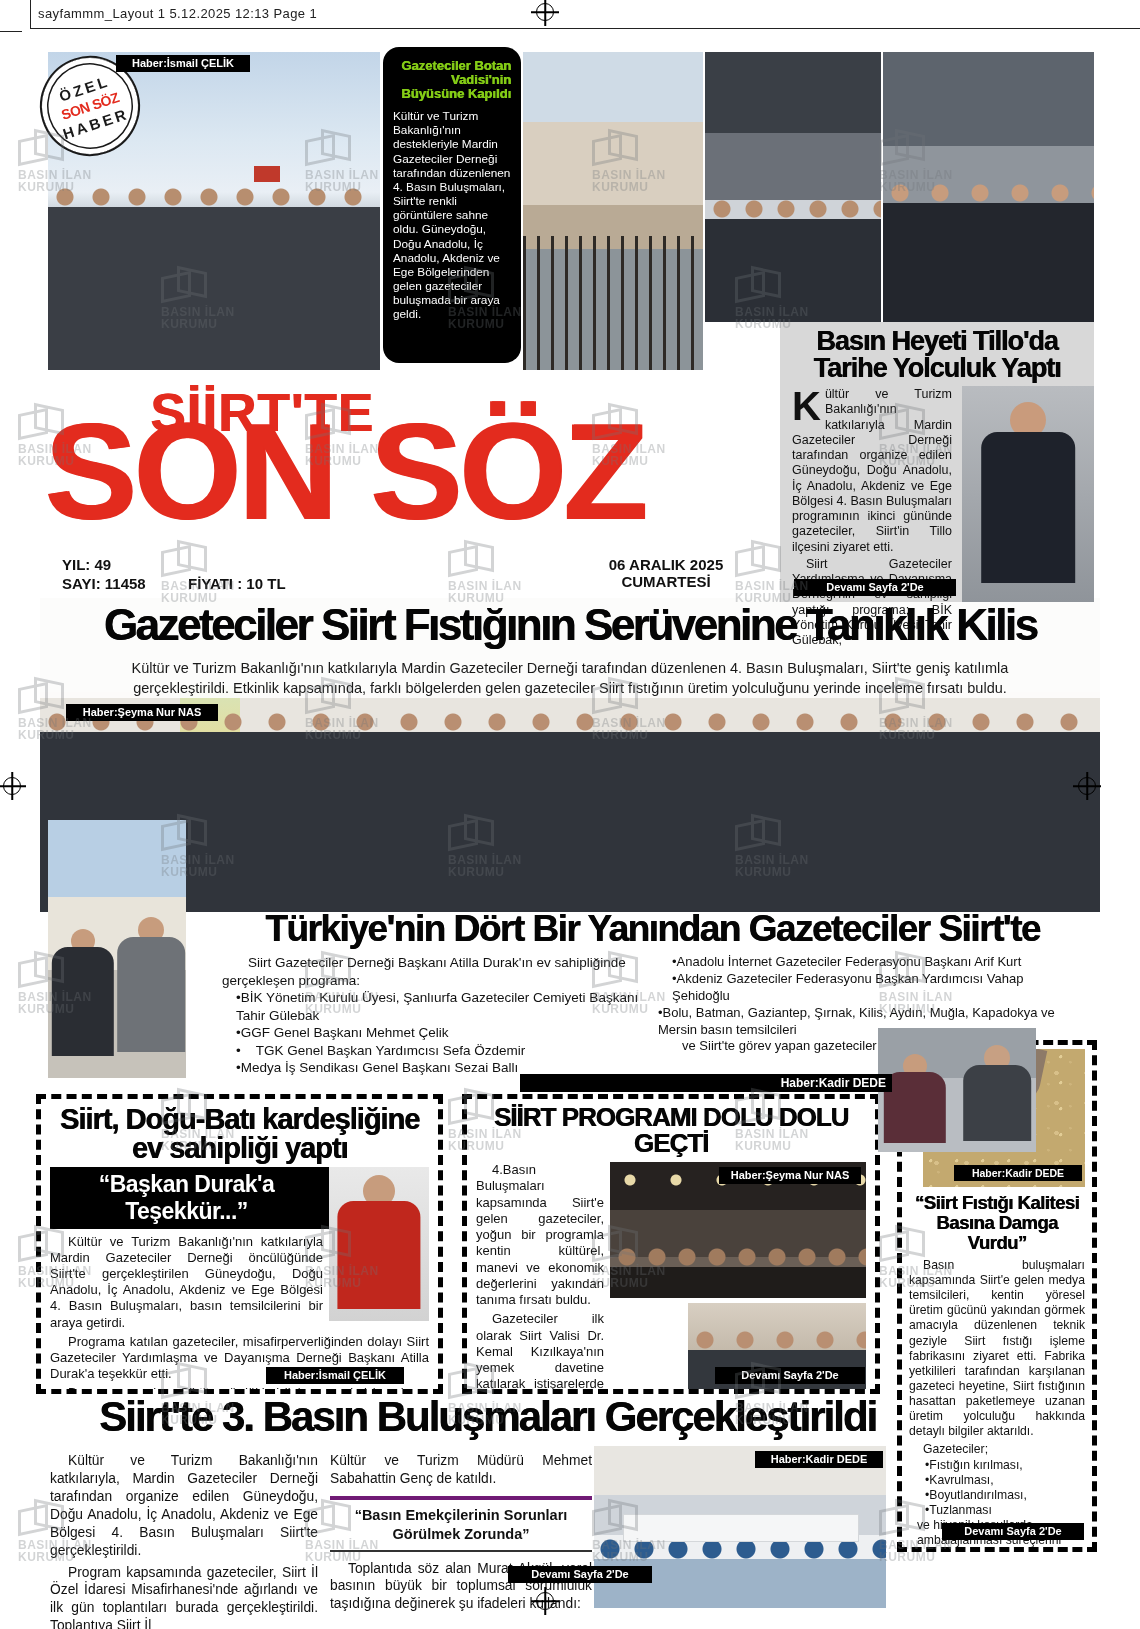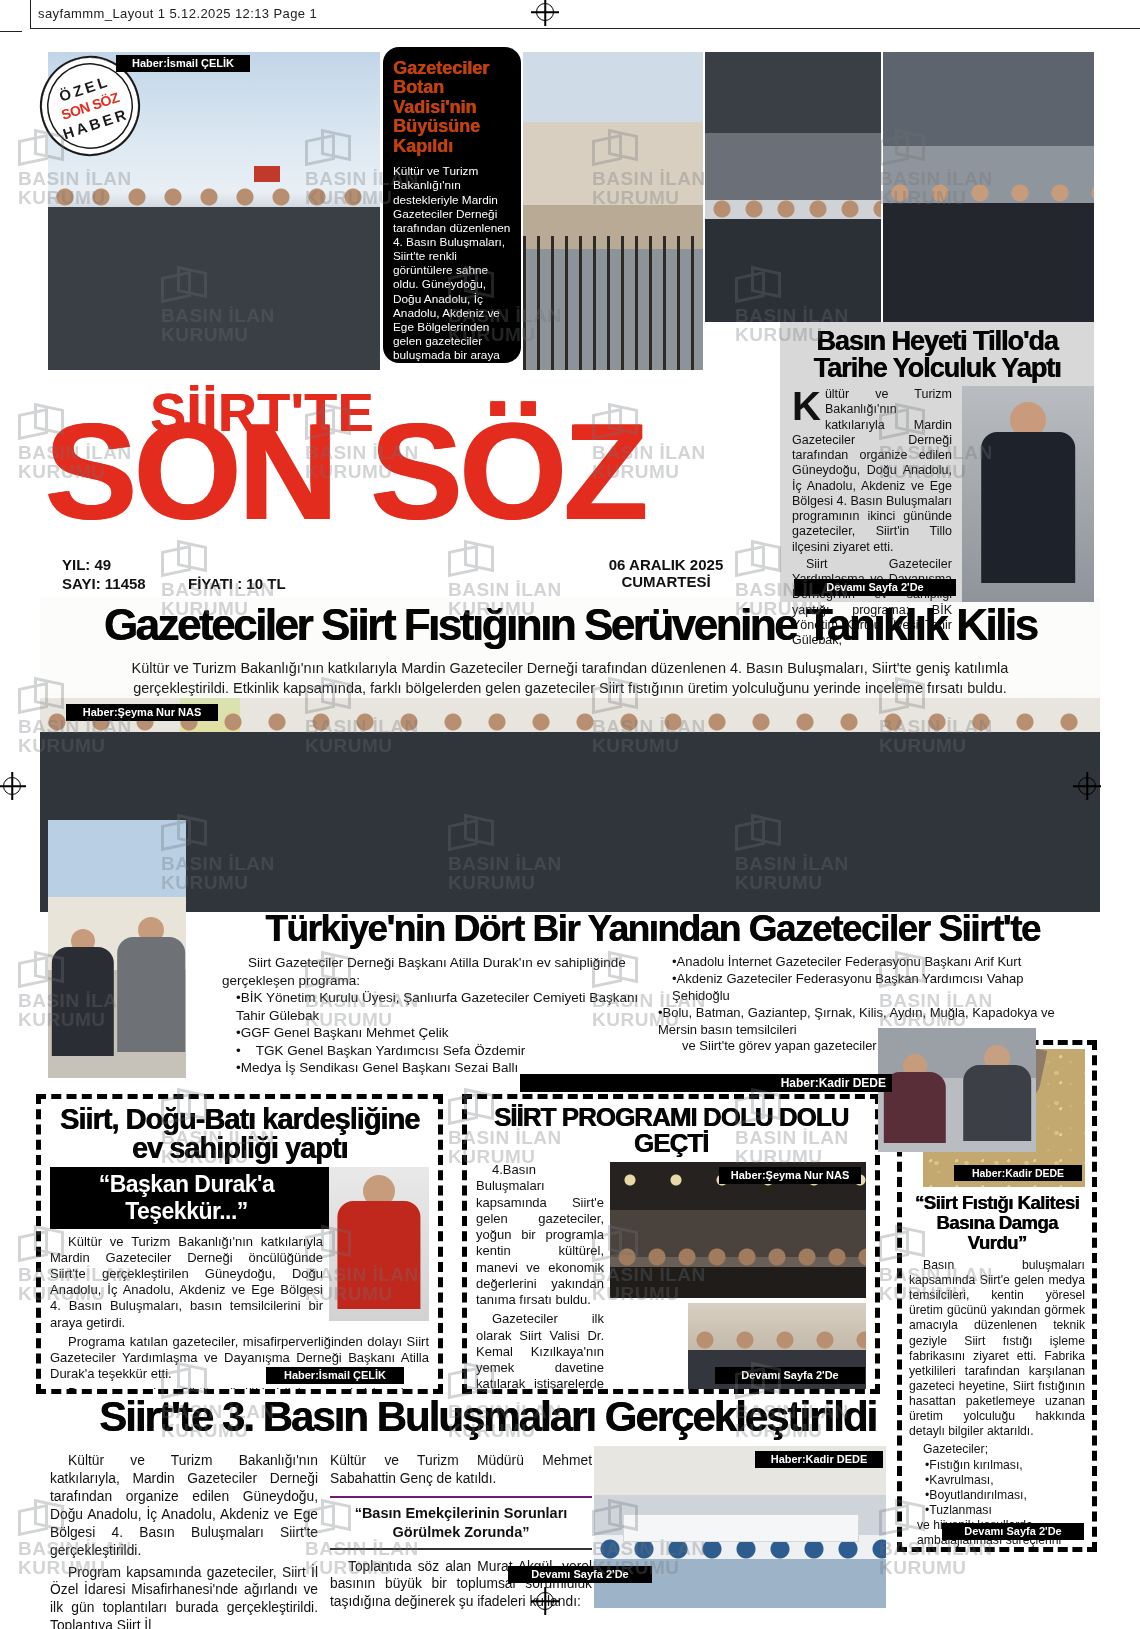--- a/index.html
+++ b/index.html
@@ -23,30 +23,30 @@
   .person::before{content:'';position:absolute;border-radius:50%;background:var(--skin,#c79c7d);
     width:var(--hw,30px);height:var(--hw,30px);left:var(--hx,50%);top:var(--hy,12px);transform:translateX(-50%);}
   .person::after{content:'';position:absolute;left:var(--hx,50%);transform:translateX(-50%);
     top:calc(var(--hy,12px) + var(--hw,30px) - 6px);width:calc(var(--hw,30px)*2.6);height:70%;
     background:var(--suit,#23262c);border-radius:16px 16px 0 0;}
   .headline{font-weight:bold;color:#050505;text-shadow:0.6px 0 0 currentColor;}
   .box{position:absolute;border:5px dashed #000;box-sizing:border-box;background:#fff;z-index:3;}
   .box p{margin:0 0 3px 0;}
   .justify{text-align:justify;}
   .wm-layer{position:absolute;inset:0;z-index:40;pointer-events:none;opacity:.3;color:#6f7478;}
-  .wm{position:absolute;text-align:left;font-weight:bold;line-height:1.02;font-size:19px;letter-spacing:.5px;}
+  .wm{position:absolute;text-align:left;font-weight:bold;line-height:1.02;font-size:12px;letter-spacing:.5px;}
   .wm-glyph{width:46px;height:34px;position:relative;margin-bottom:3px;}
   .wm-glyph::before{content:'';position:absolute;left:0;top:5px;width:24px;height:20px;border:3px solid currentColor;transform:skewY(-12deg);}
   .wm-glyph::after{content:'';position:absolute;left:16px;top:0;width:24px;height:20px;border:3px solid currentColor;transform:skewY(12deg);}
   .stamp{position:absolute;width:96px;height:96px;border-radius:50%;background:#fff;border:2.5px solid #1a1a1a;
     box-shadow:inset 0 0 0 5px #fff,inset 0 0 0 6.5px #1a1a1a;transform:rotate(-18deg);z-index:11;
     display:flex;flex-direction:column;align-items:center;justify-content:center;gap:2px;}
   .stamp .s1,.stamp .s3{font-weight:bold;font-size:15px;letter-spacing:3px;color:#1a1a1a;}
   .stamp .s2{font-weight:bold;font-size:14px;color:#e32b1e;letter-spacing:-0.5px;}
-  .quoteblock{border-top:2px solid #701a75;border-bottom:2px solid #333;text-align:center;
+  .quoteblock{border-top:4px solid #701a75;border-bottom:2px solid #333;text-align:center;
     font-weight:bold;font-size:14.5px;padding:6px 4px;margin:8px 0;}
 </style>
 </head>
 <body>
 
 <div class="page">
 
   <div class="abs" style="left:38px;top:6px;font-size:13px;letter-spacing:.4px;color:#222;">sayfammm_Layout 1  5.12.2025  12:13  Page 1</div>
   <div class="hline" style="left:30px;top:28px;width:1110px;"></div>
   <div class="vline" style="left:30px;top:0;height:28px;"></div>
@@ -64,21 +64,21 @@
   </div>
   <div class="stamp" style="left:40px;top:56px;">
     <div class="s1">ÖZEL</div>
     <div class="s2">SON SÖZ</div>
     <div class="s3">HABER</div>
   </div>
   <div class="label-black abs" style="left:116px;top:55px;width:122px;">Haber:İsmail ÇELİK</div>
 
   <div class="abs" style="left:383px;top:47px;width:138px;height:316px;background:#000;border-radius:16px;
        color:#fff;padding:12px 10px;box-sizing:border-box;z-index:4;">
-    <div class="headline" style="color:#c2410c;font-size:18px;line-height:1.08;text-align:left;margin-bottom:8px;">Gazeteciler Botan Vadisi'nin Büyüsüne Kapıldı</div>
+    <div class="headline" style="color:#84cc16;font-size:13px;line-height:1.08;text-align:right;margin-bottom:8px;">Gazeteciler Botan Vadisi'nin Büyüsüne Kapıldı</div>
     <div style="font-size:11.8px;line-height:1.2;text-align:left;">Kültür ve Turizm Bakanlığı'nın destekleriyle Mardin Gazeteciler Derneği tarafından düzenlenen 4. Basın Buluşmaları, Siirt'te renkli görüntülere sahne oldu. Güneydoğu, Doğu Anadolu, İç Anadolu, Akdeniz ve Ege Bölgelerinden gelen gazeteciler buluşmada bir araya geldi.</div>
   </div>
 
   <div class="photo" style="left:523px;top:52px;width:180px;height:318px;
        background:linear-gradient(180deg,#cfdbe6 0 22%,#d9cfc0 22% 48%,#b9aa95 48% 62%,#8c9499 62% 100%);">
     <div class="abs" style="left:0;right:0;bottom:0;height:42%;
          background:repeating-linear-gradient(90deg,#2e2a26 0 3px,transparent 3px 14px);"></div>
   </div>
 
   <div class="photo crowd" style="left:705px;top:52px;width:176px;height:270px;--ch:46%;--coats:#2b2f36;--head:#b78e6f;--cw:32px;

